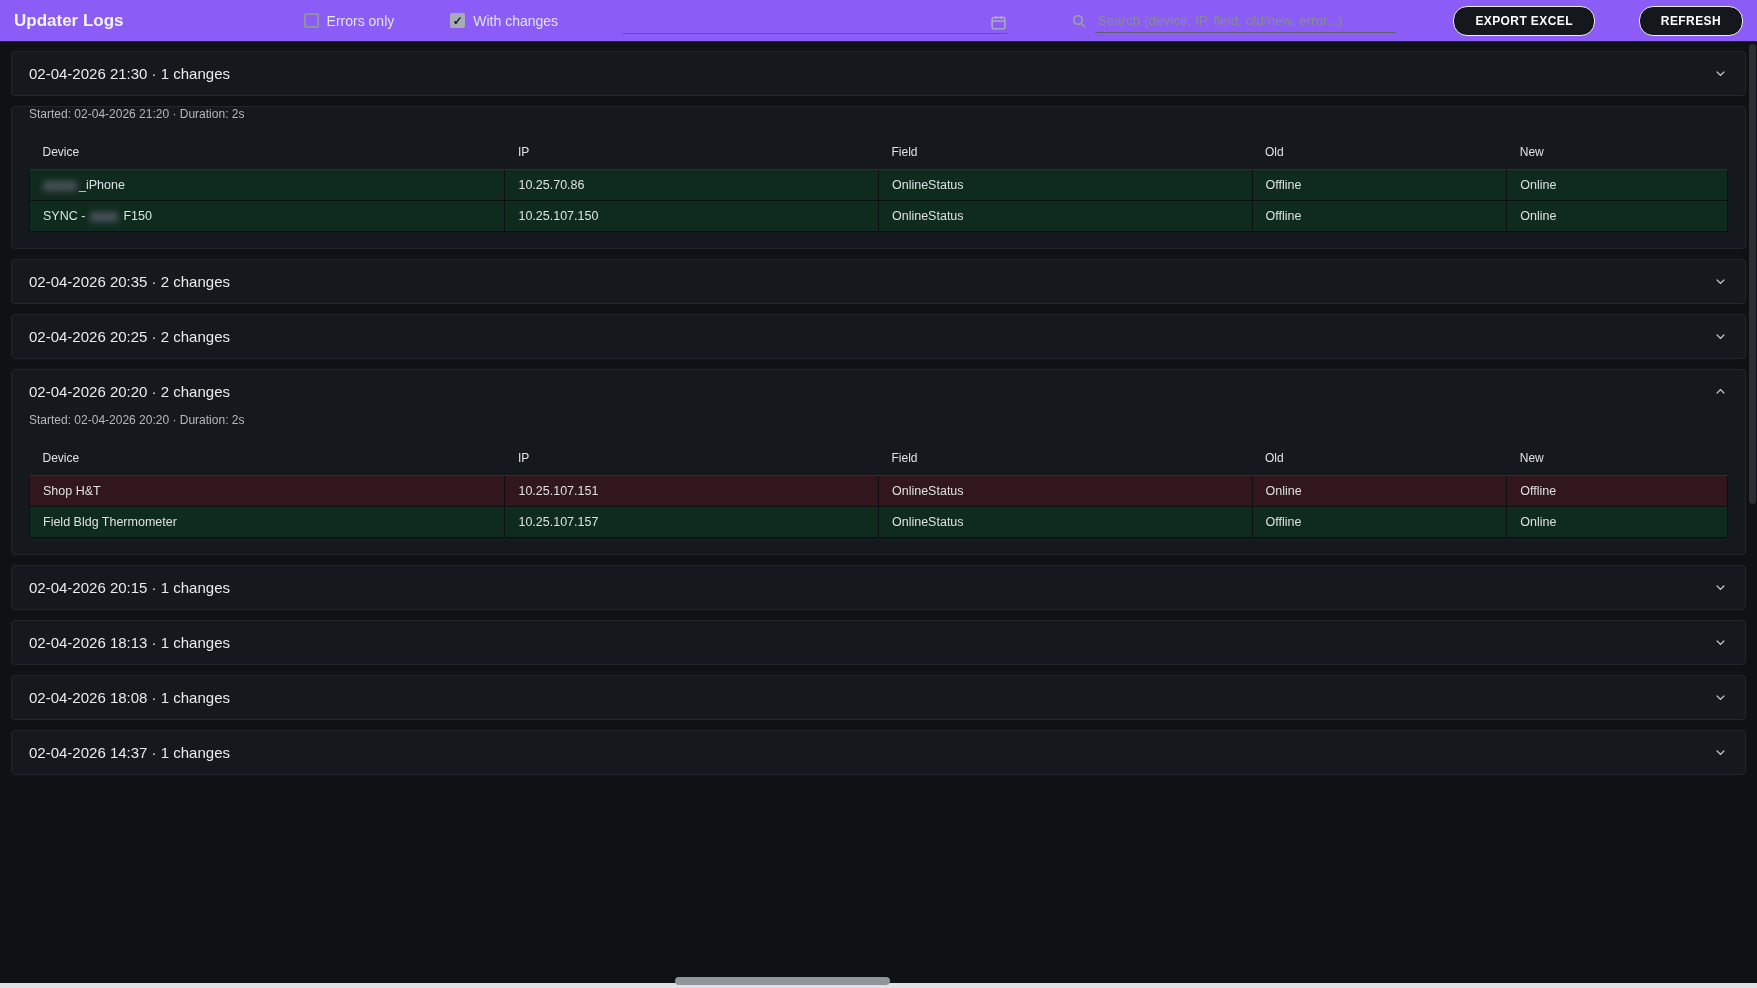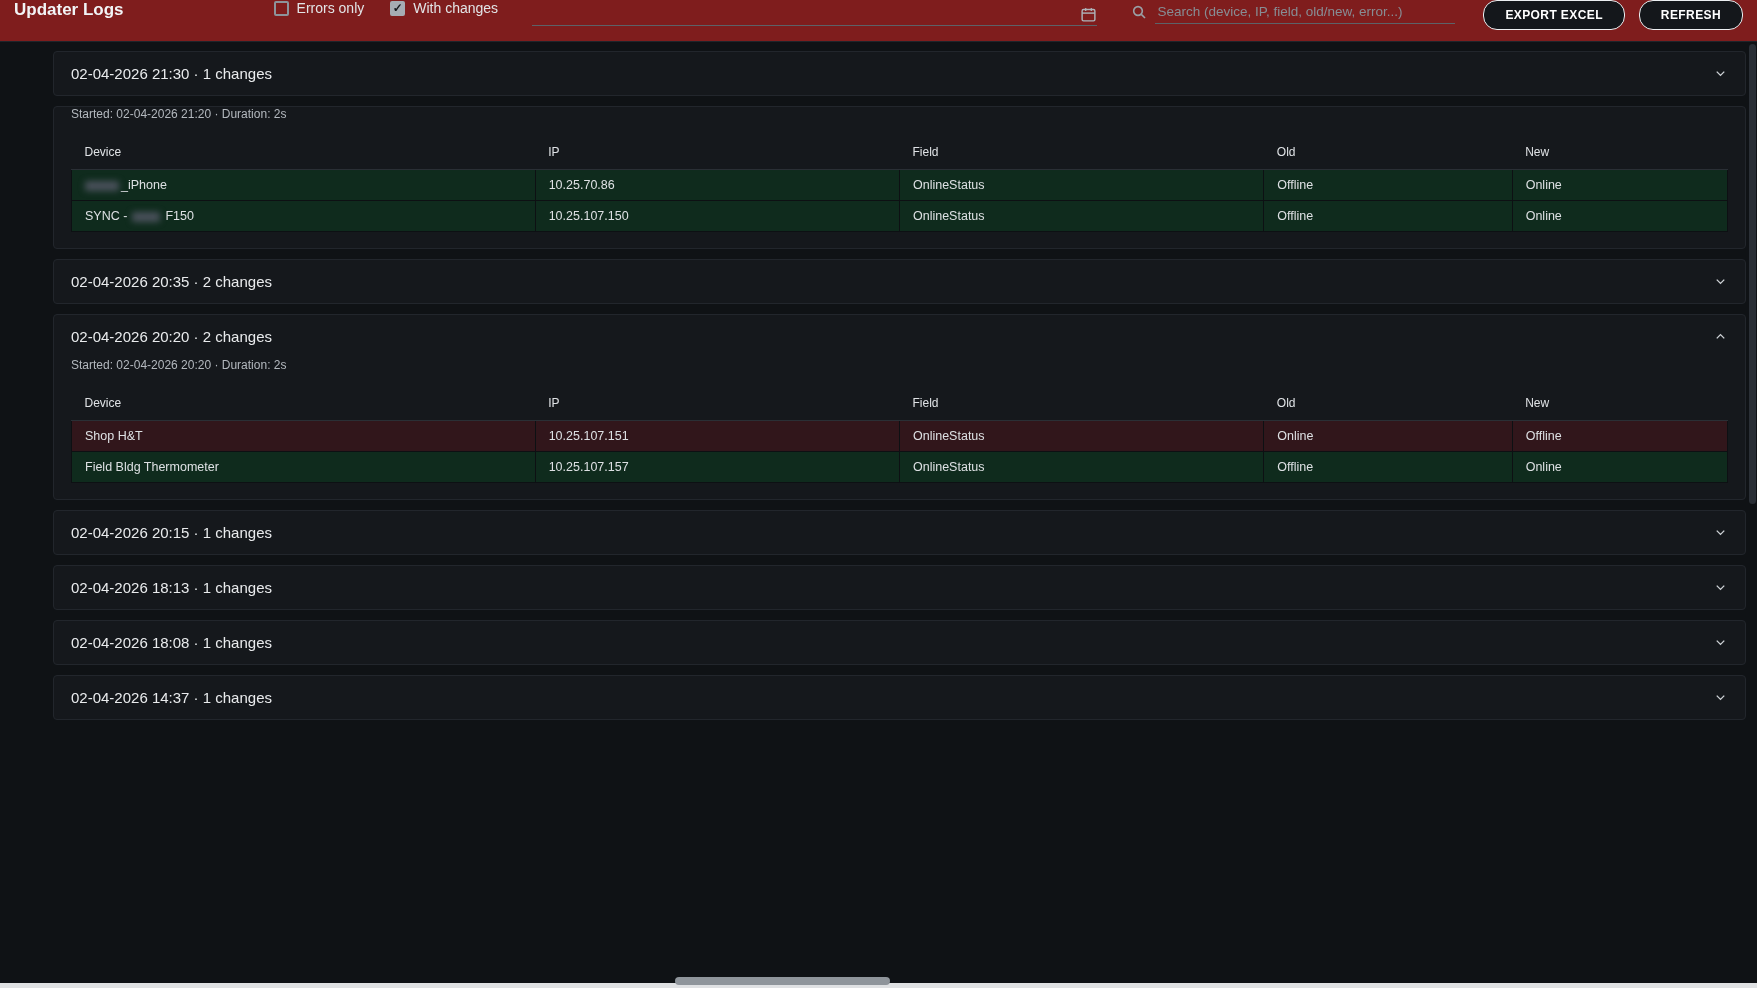--- a/index.html
+++ b/index.html
@@ -10,24 +10,25 @@
     font-family: "Liberation Sans", sans-serif;
     overflow: hidden;
     position: relative;
   }
   .app { width: 100%; height: 100%; position: relative; }
 
   
   .topbar {
     height: 42px;
     display: flex;
-    align-items: flex-start;
+    align-items: center;
     padding: 0 14px;
-    background: #7f1d1d;
+    background: #8b5cf6;
     border-bottom: 1px solid #1f242a;
+    gap: 30px;
   }
   .page-title {
     font-size: 17px;
     font-weight: bold;
     color: #f2f4f6;
     margin-right: 150px;
     white-space: nowrap;
   }
   .chk {
     display: flex;
@@ -96,21 +97,21 @@
     font-weight: bold;
     letter-spacing: 0.4px;
     padding: 7px 21px;
     margin-left: 14px;
     cursor: pointer;
     font-family: "Liberation Sans", sans-serif;
     white-space: nowrap;
   }
 
   
-  .list { padding: 9px 11px 0 11px; margin-left: 42px; }
+  .list { padding: 9px 11px 0 11px; }
   .panel {
     background: #15181c;
     border: 1px solid #22262c;
     border-radius: 4px;
     margin-bottom: 10px;
   }
   .panel-header {
     display: flex;
     align-items: center;
     justify-content: space-between;
@@ -280,20 +281,30 @@
       <div class="panel-header">
         <span class="panel-title">02-04-2026 20:35 · 2 changes</span>
         <span class="chev">
           <svg width="15" height="15" viewBox="0 0 24 24" fill="none" stroke="currentColor" stroke-width="2.2">
               <path d="M6 9l6 6 6-6"></path>
             </svg>
         </span>
       </div>
     </section>
 
+    <section class="panel">
+      <div class="panel-header">
+        <span class="panel-title">02-04-2026 20:25 · 2 changes</span>
+        <span class="chev">
+          <svg width="15" height="15" viewBox="0 0 24 24" fill="none" stroke="currentColor" stroke-width="2.2">
+              <path d="M6 9l6 6 6-6"></path>
+            </svg>
+        </span>
+      </div>
+    </section>
 
     <section class="panel">
       <div class="panel-header">
         <span class="panel-title">02-04-2026 20:20 · 2 changes</span>
         <span class="chev">
           <svg width="15" height="15" viewBox="0 0 24 24" fill="none" stroke="currentColor" stroke-width="2.2">
               <path d="M6 15l6-6 6 6"></path>
             </svg>
         </span>
       </div>

